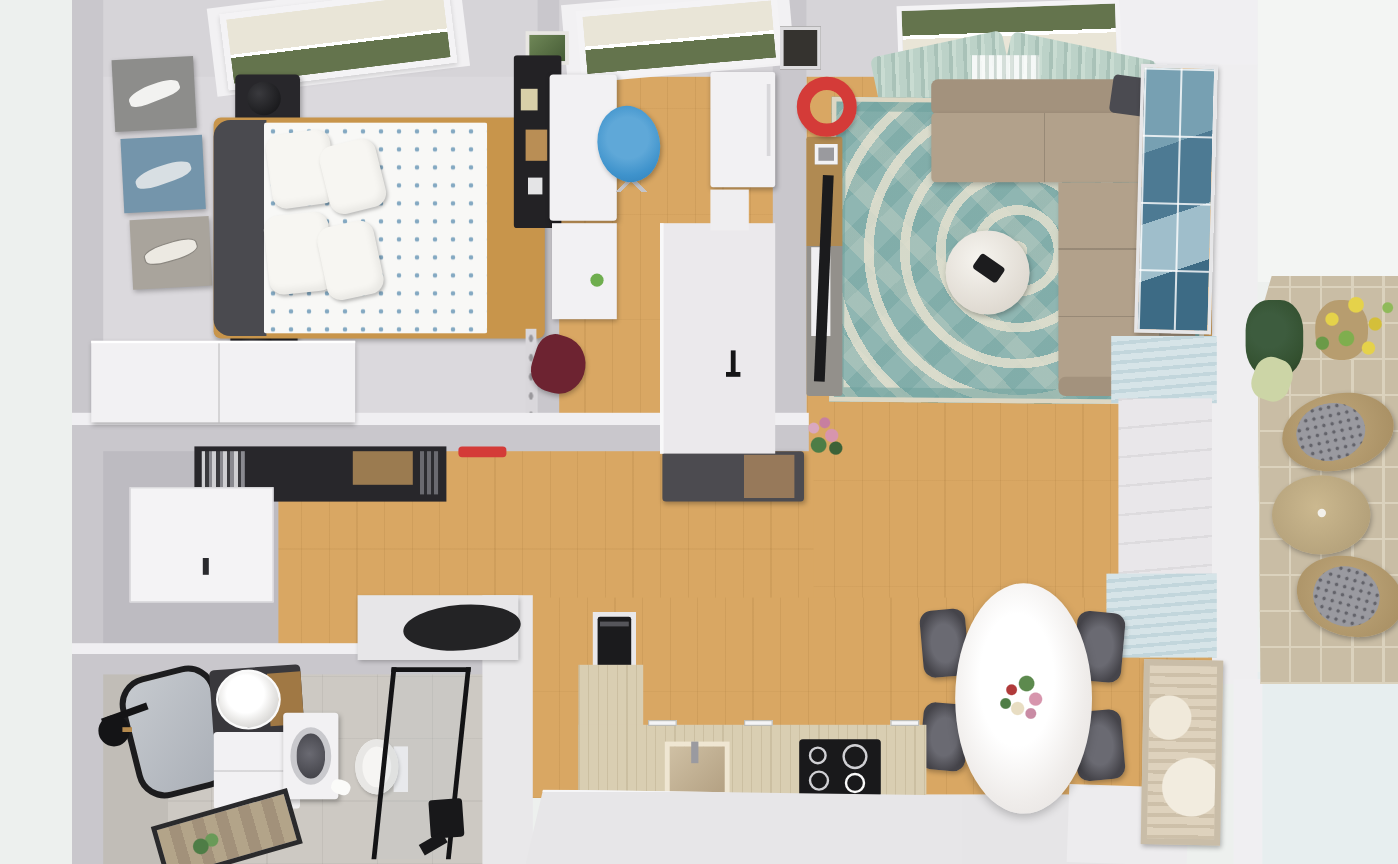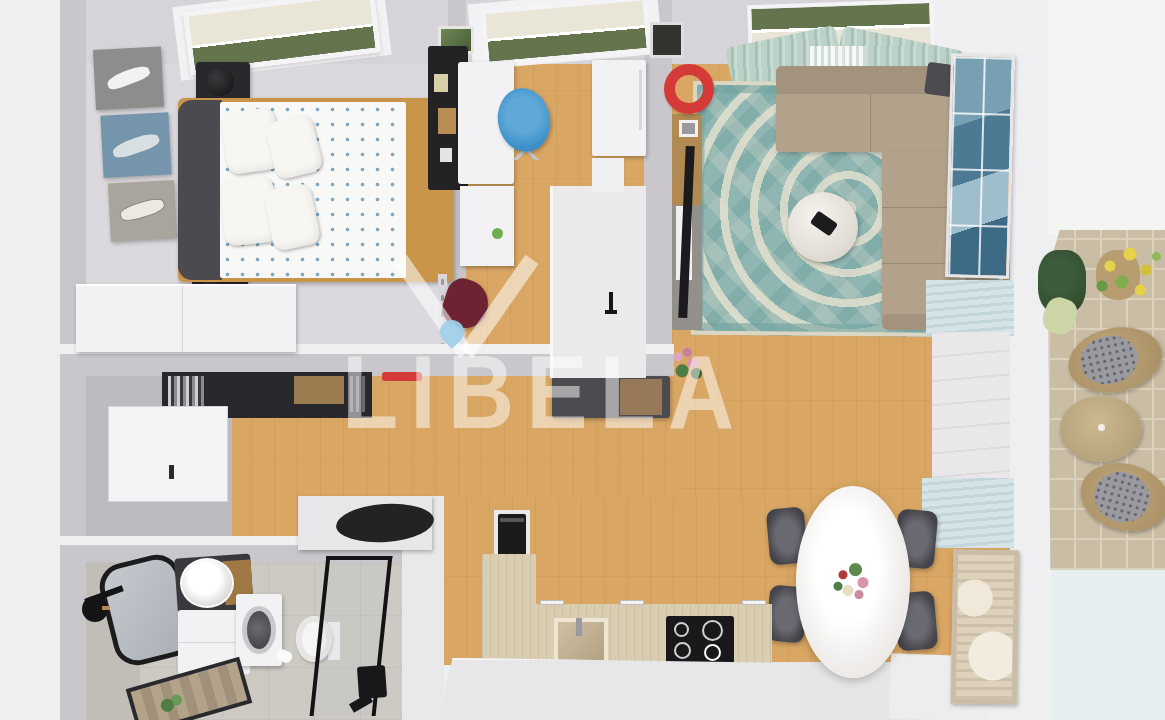--- a/index.html
+++ b/index.html
@@ -204,22 +204,14 @@
   <div class="abs" style="left:1096px;top:250px;width:44px;height:50px;background:#b79d6f;border-radius:45%;"></div>
   <div class="abs" style="left:1086px;top:234px;width:80px;height:80px;background-image:radial-gradient(circle at 30% 40%,var(--yellow) 5px,transparent 6px),radial-gradient(circle at 55% 25%,var(--yellow) 6px,transparent 7px),radial-gradient(circle at 75% 45%,#d4bf3a 5px,transparent 6px),radial-gradient(circle at 45% 60%,#7fae4e 6px,transparent 7px),radial-gradient(circle at 68% 70%,var(--yellow) 5px,transparent 6px),radial-gradient(circle at 20% 65%,#6a9a48 5px,transparent 6px),radial-gradient(circle at 88% 28%,#8fba5a 4px,transparent 5px);"></div>
   <div class="abs shadow" style="left:1068px;top:328px;width:94px;height:64px;border-radius:50%;transform:rotate(-12deg);background:radial-gradient(circle at 45% 45%,#c0a87c,#a58c60);"></div>
   <div class="abs" style="left:1080px;top:336px;width:58px;height:48px;border-radius:50%;transform:rotate(-12deg);background-color:var(--cushion_gray);background-image:radial-gradient(#63636a 1.2px,transparent 1.8px);background-size:7px 7px;"></div>
   <div class="abs shadow" style="left:1060px;top:396px;width:82px;height:66px;border-radius:50%;background:radial-gradient(circle at 45% 40%,#cbb88f,#ad9a74);">
     <div class="abs" style="left:38px;top:28px;width:7px;height:7px;border-radius:50%;background:#f2f0ea;"></div>
   </div>
   <div class="abs shadow" style="left:1080px;top:464px;width:90px;height:66px;border-radius:50%;transform:rotate(15deg);background:radial-gradient(circle at 45% 45%,#c0a87c,#a58c60);"></div>
   <div class="abs" style="left:1094px;top:472px;width:56px;height:50px;border-radius:50%;transform:rotate(15deg);background-color:var(--cushion_gray);background-image:radial-gradient(#63636a 1.2px,transparent 1.8px);background-size:7px 7px;"></div>
 
-  <div class="abs" style="left:300px;top:240px;width:580px;height:240px;z-index:30;pointer-events:none;">
-    <div class="abs" style="left:0;top:0;width:580px;height:120px;">
-      <div class="abs" style="left:125px;top:9px;width:16px;height:115px;background:rgba(255,255,255,.55);transform:rotate(-35deg);"></div>
-      <div class="abs" style="left:191px;top:9px;width:16px;height:115px;background:rgba(255,255,255,.55);transform:rotate(35deg);"></div>
-      <div class="abs" style="left:140px;top:80px;width:24px;height:24px;background:var(--droplet);border-radius:50% 50% 50% 0;transform:rotate(-45deg);opacity:.92;"></div>
-    </div>
-    <div class="abs wm" style="left:42px;top:96px;width:520px;font-size:92px;letter-spacing:12px;line-height:1.1;transform:scaleY(1.12);transform-origin:top left;">LIBELA</div>
-  </div>
 
 </div>
 
 </body></html>

